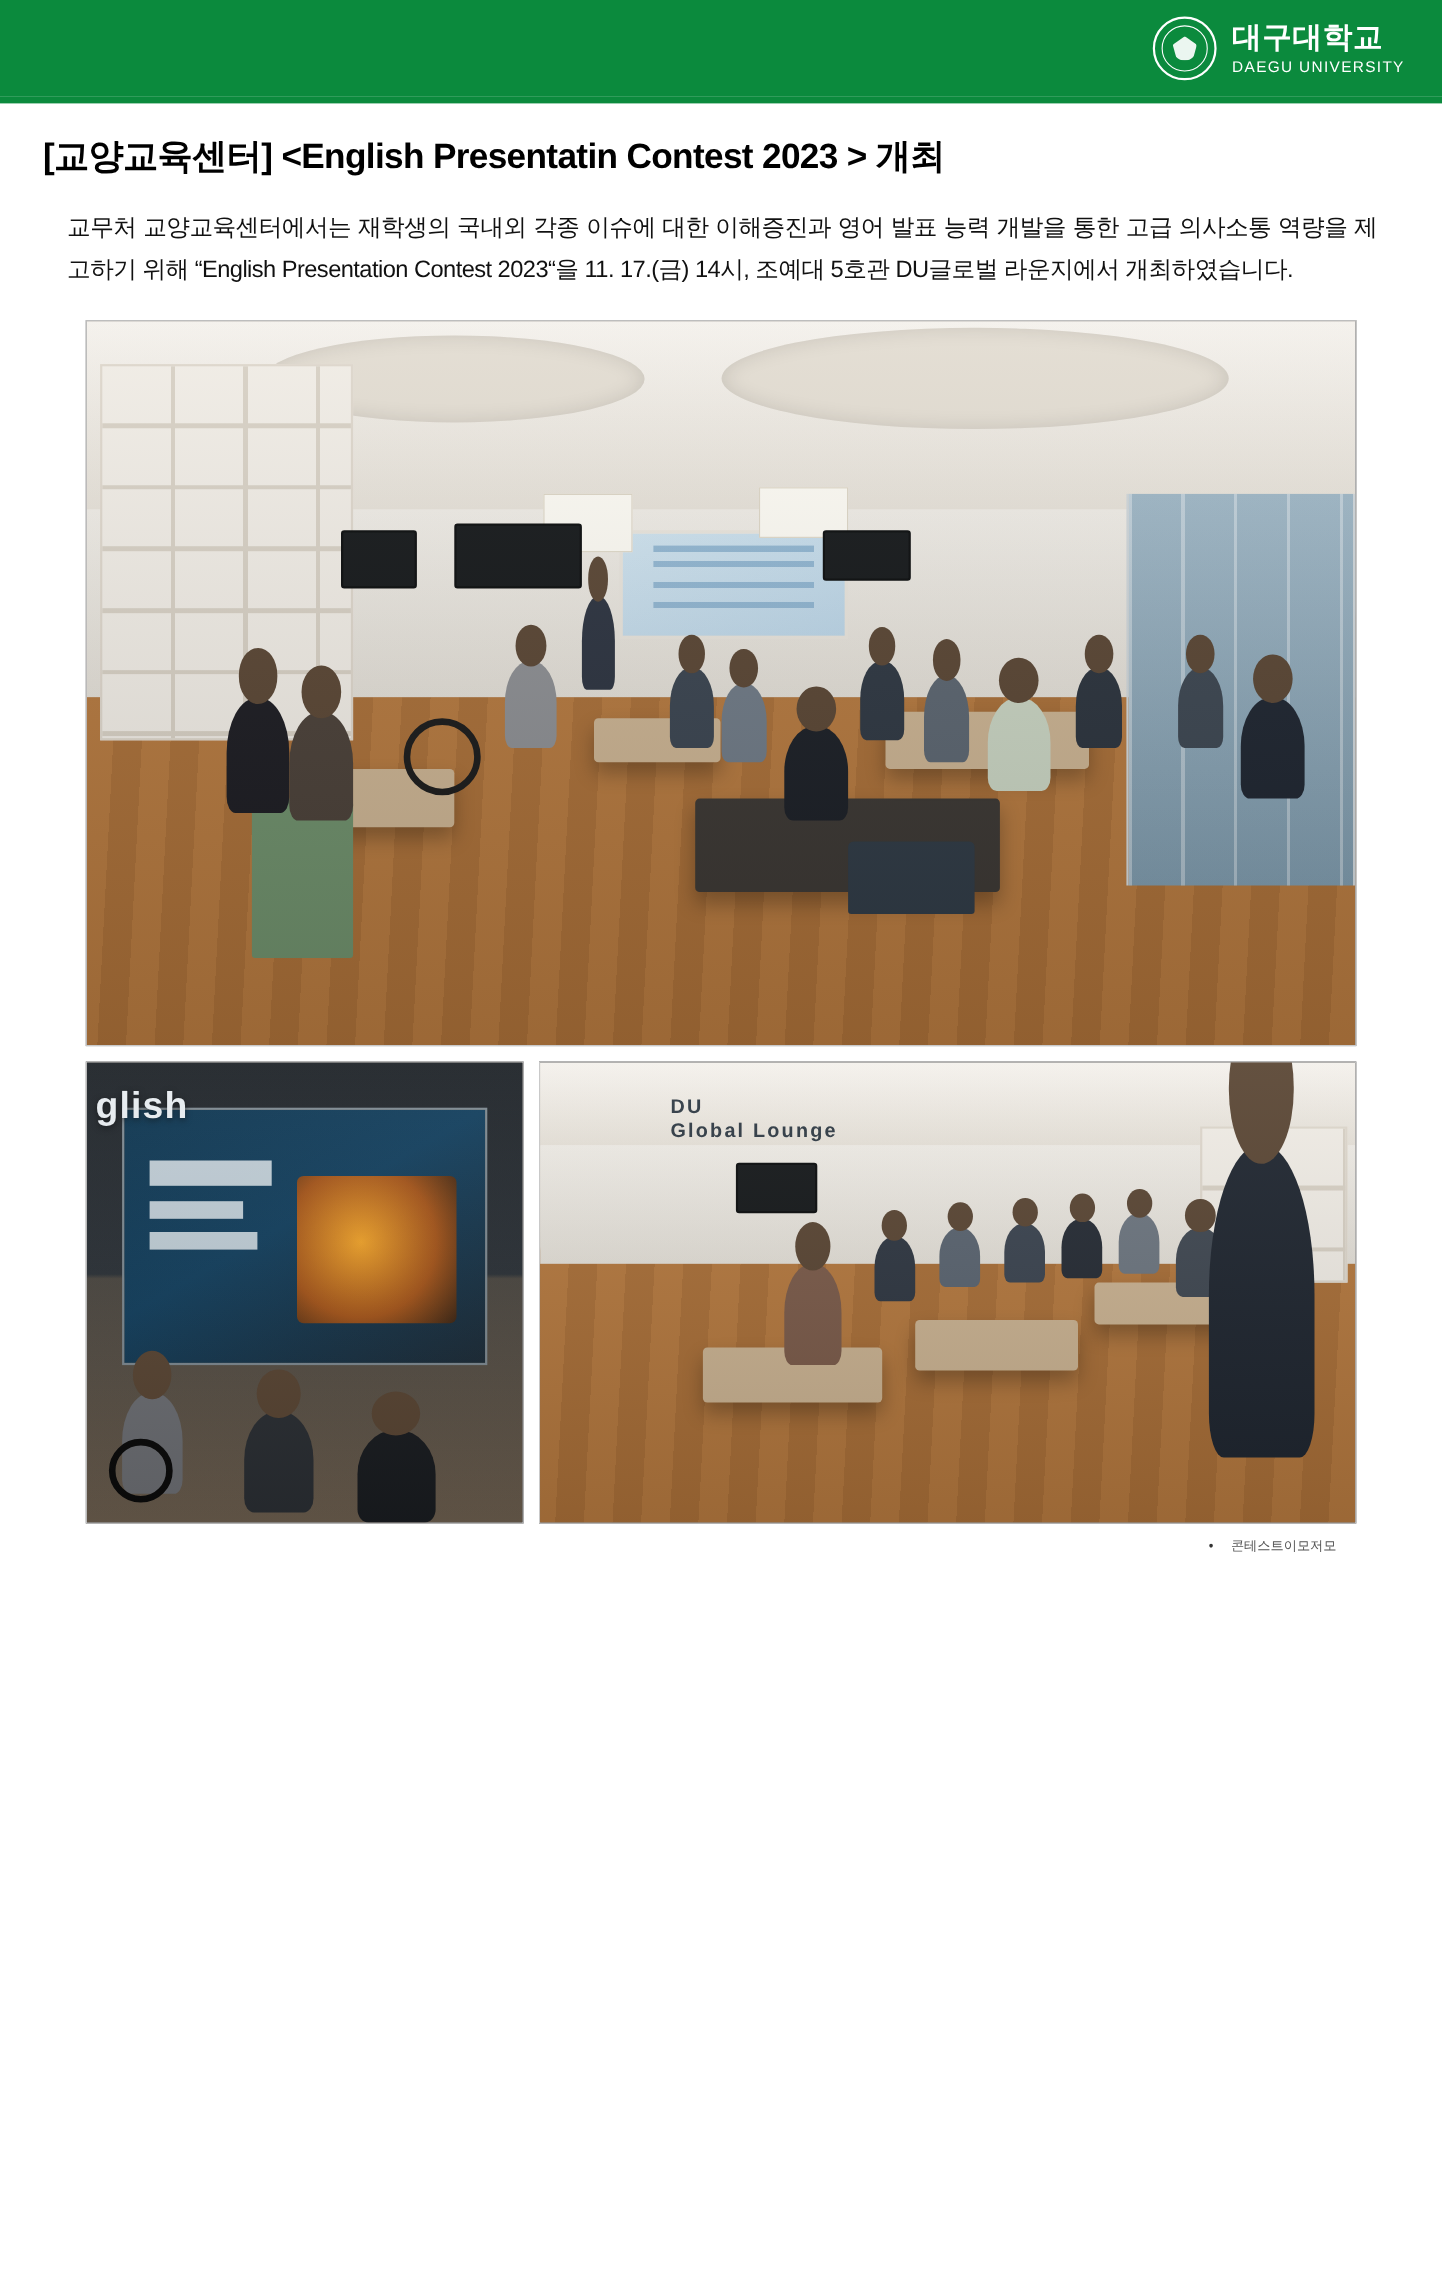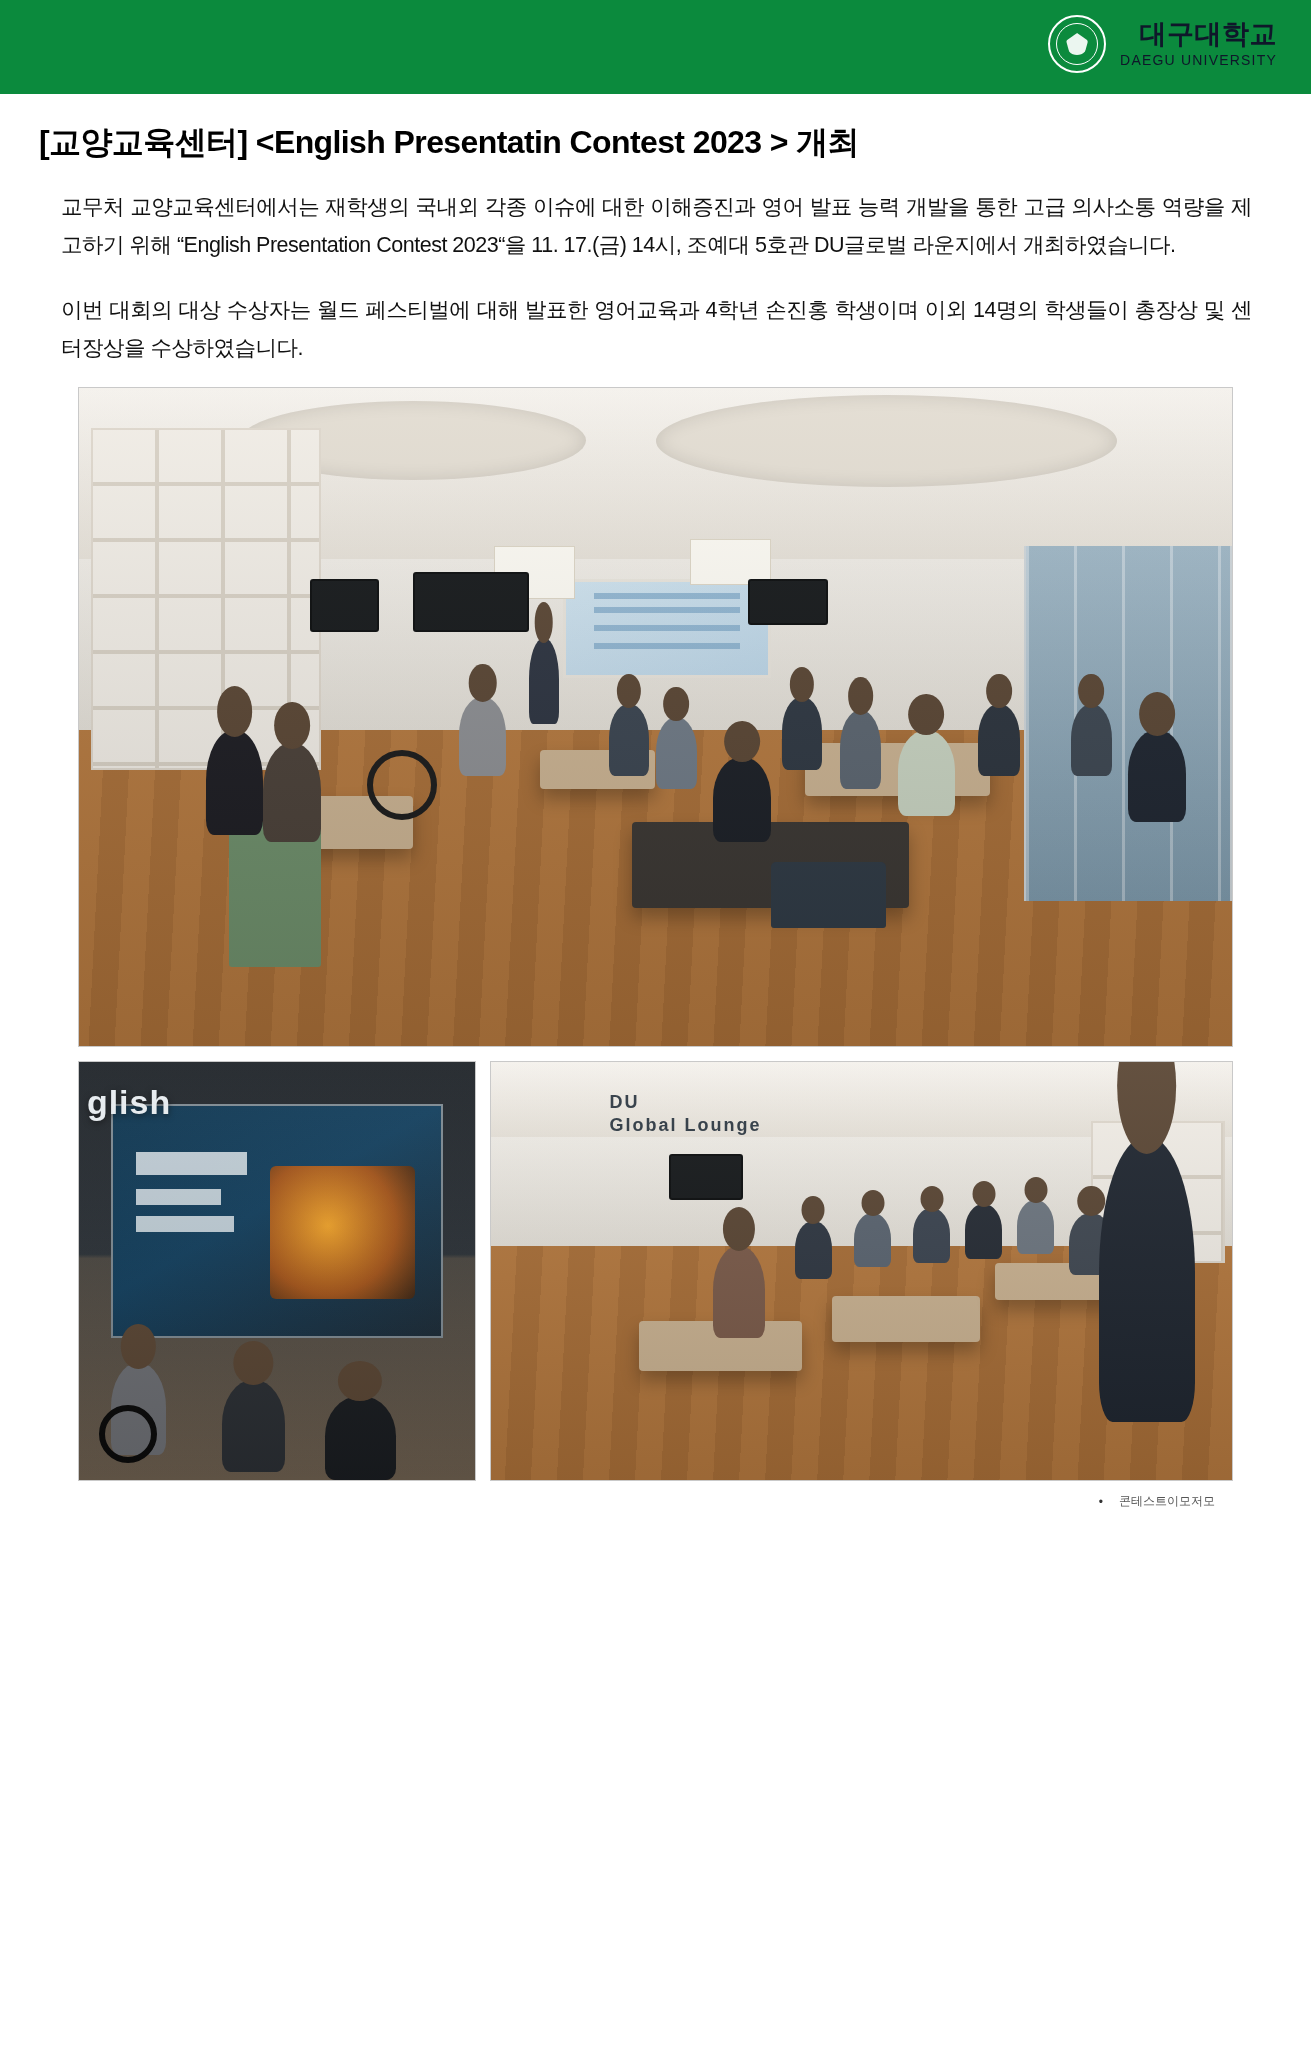--- a/index.html
+++ b/index.html
@@ -66,22 +66,21 @@
     height: 22px;
     border-radius: 50%;
     background: #ffffff;
     opacity: .92;
     clip-path: polygon(50% 0%, 100% 35%, 82% 100%, 18% 100%, 0% 35%);
   }
   .brand-text {
     display: flex;
     flex-direction: column;
     line-height: 1.08;
-    color: #0f172a;
-    align-items: flex-end;
+    color: #ffffff;
   }
   .brand-ko {
     font-size: 27px;
     font-weight: bold;
     letter-spacing: 0.5px;
   }
   .brand-en {
     font-size: 14px;
     letter-spacing: 1.2px;
     margin-top: 3px;
@@ -334,21 +333,20 @@
       <span class="brand-ko">대구대학교</span>
       <span class="brand-en">DAEGU UNIVERSITY</span>
     </div>
   </div>
 </div>
 
 <div class="article">
   <h1 class="article-title">[교양교육센터] &lt;English Presentatin Contest 2023 &gt; 개최</h1>
 
   <p class="para">교무처 교양교육센터에서는 재학생의 국내외 각종 이슈에 대한 이해증진과 영어 발표 능력 개발을 통한 고급 의사소통 역량을 제고하기 위해 “English Presentation Contest 2023“을 11. 17.(금) 14시, 조예대 5호관 DU글로벌 라운지에서 개최하였습니다.</p>
-  <p class="para last-note">이번 대회의 대상 수상자는 월드 페스티벌에 대해 발표한 영어교육과 4학년 손진홍 학생이며 이외 14명의 학생들이 총장상 및 센터장상을 수상하였습니다.</p>
 
 </div>
 
 <div class="photo-area">
 
   <div class="photo photo-main">
     <div class="room">
       <div class="ceiling"></div>
       <div class="ceiling-oval" style="left:14%; top:2%; width:30%; height:12%;"></div>
       <div class="ceiling-oval" style="left:50%; top:1%; width:40%; height:14%;"></div>

